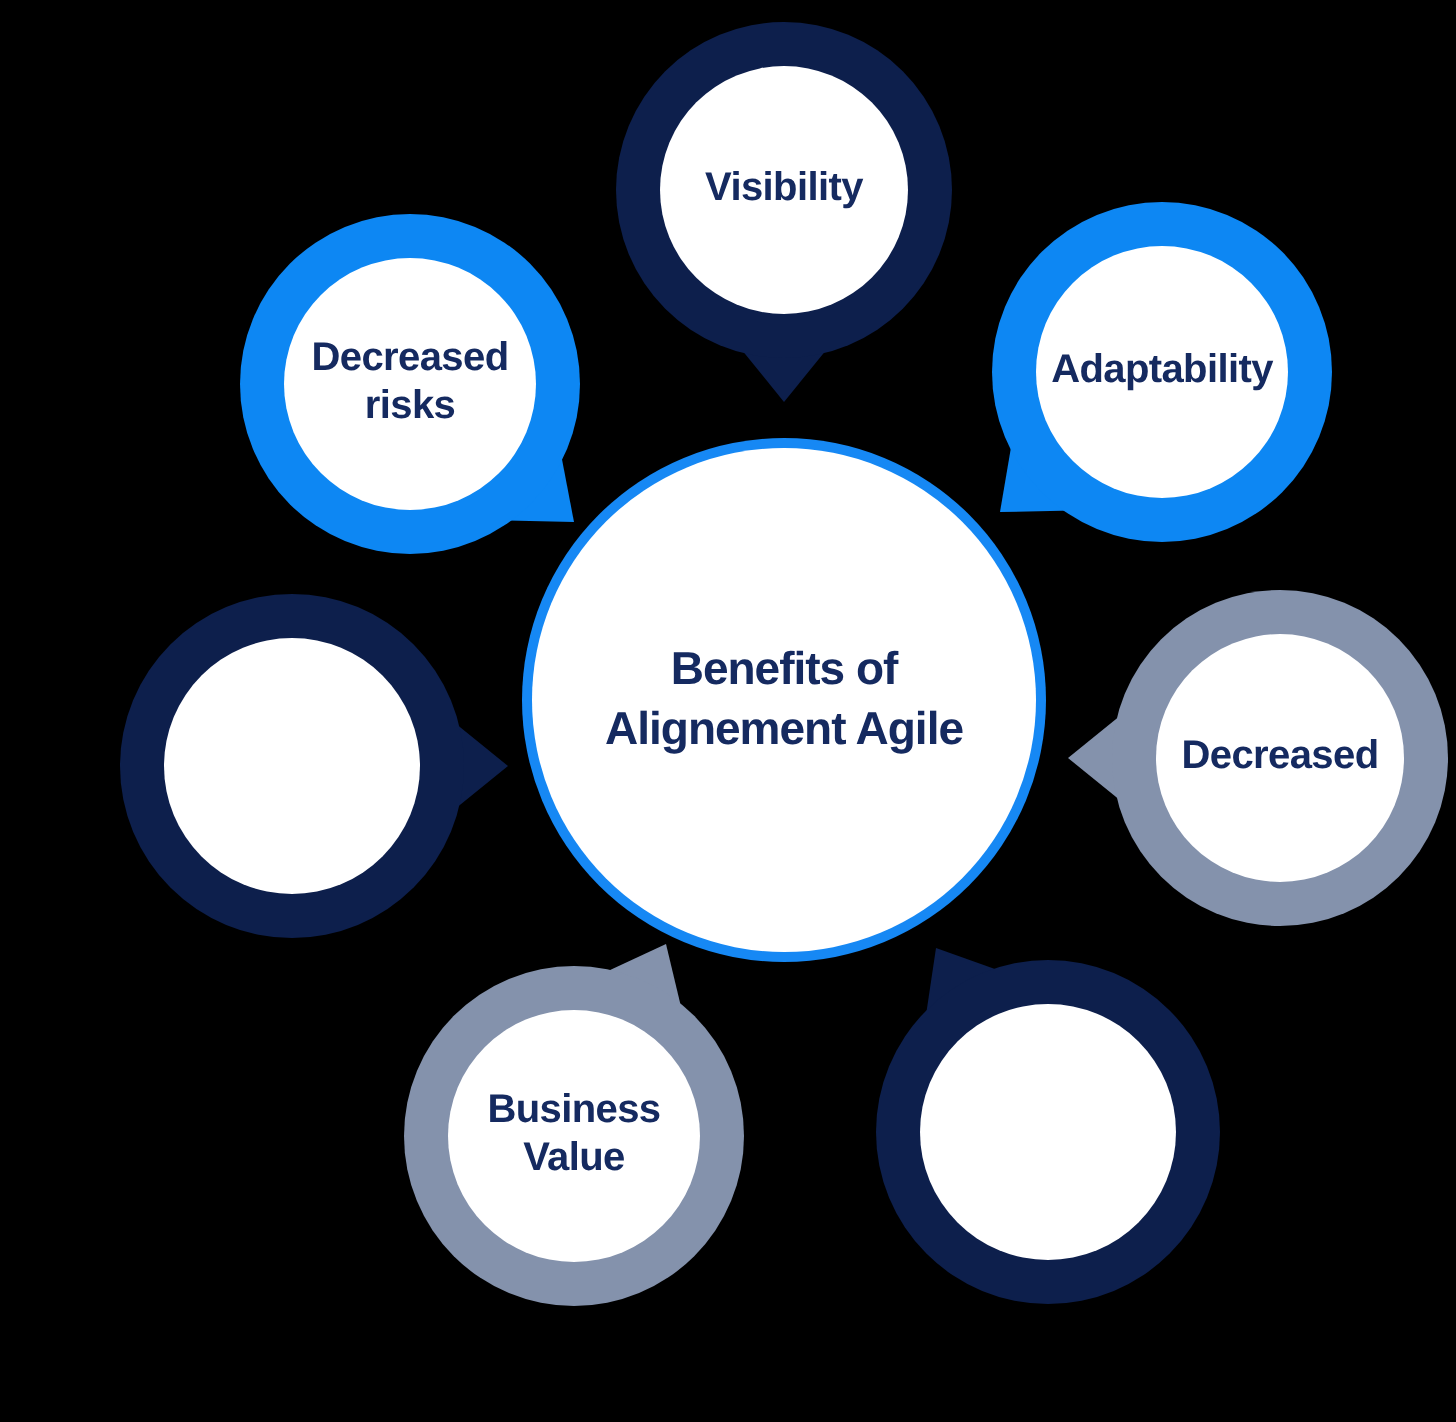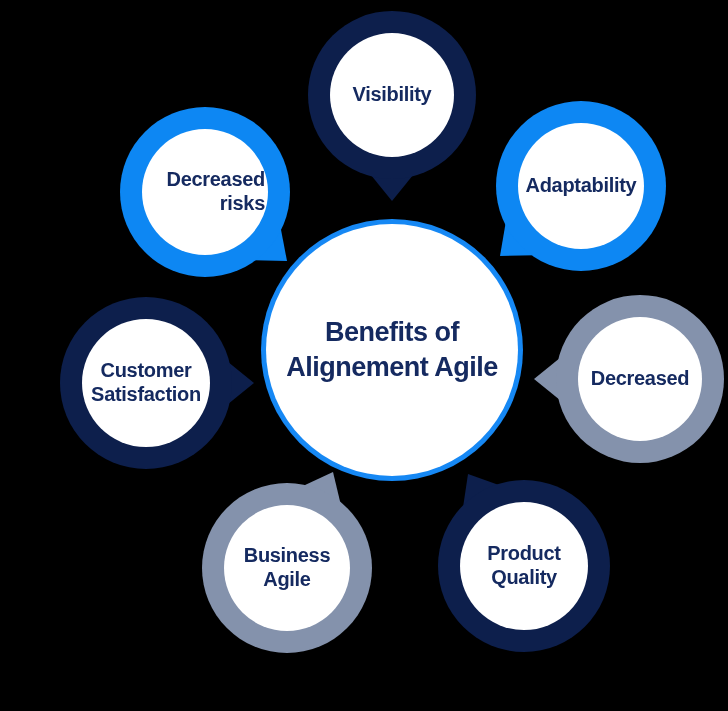--- a/index.html
+++ b/index.html
@@ -36,32 +36,32 @@
     text-align: center;
     font-weight: 700;
     font-size: 20px;
     line-height: 1.18;
     letter-spacing: -0.3px;
     color: var(--label_text, #152a60);
     pointer-events: none;
   }
   .lbl-visibility            { left: 332px; top:  40px; }
   .lbl-adaptability          { left: 521px; top: 131px; text-align: center; }
-  .lbl-decreased-risks       { left: 145px; top: 137px; text-align: right; }
+  .lbl-decreased-risks       { left: 145px; top: 137px; }
   .lbl-alignement            { left: 580px; top: 324px; }
   .lbl-customer-satisfaction { left:  86px; top: 328px; }
   .lbl-business-value        { left: 227px; top: 513px; }
   .lbl-product-quality       { left: 464px; top: 511px; }
   .center-label {
     left: 277px;
     top: 295px;
     width: 230px;
     height: 110px;
     flex-direction: column;
-    font-size: 27px;
+    font-size: 23px;
     line-height: 1.3;
     letter-spacing: -0.5px;
   }
 </style>
 </head>
 <body>
 
 <div class="stage">
 
   <svg width="728" height="711" viewBox="0 0 728 711">
@@ -111,22 +111,20 @@
     <g>
       <circle cx="392" cy="350" r="131" fill="#1688f4"></circle>
       <circle class="inner" cx="392" cy="350" r="126"></circle>
     </g>
   </svg>
 
   <div class="label lbl-visibility">Visibility</div>
   <div class="label lbl-adaptability">Adaptability</div>
   <div class="label lbl-decreased-risks">Decreased risks</div>
   <div class="label lbl-alignement">Decreased</div>
-  <div class="label lbl-customer-satisfaction">Customer Satisfaction</div>
-  <div class="label lbl-business-value">Business Agile</div>
-  <div class="label lbl-product-quality">Product Quality</div>
+  <div class="label lbl-business-value">Business Value</div>
 
   <div class="label center-label">
     <div>Benefits of</div>
     <div>Alignement Agile</div>
   </div>
 
 </div>
 
 </body></html>

